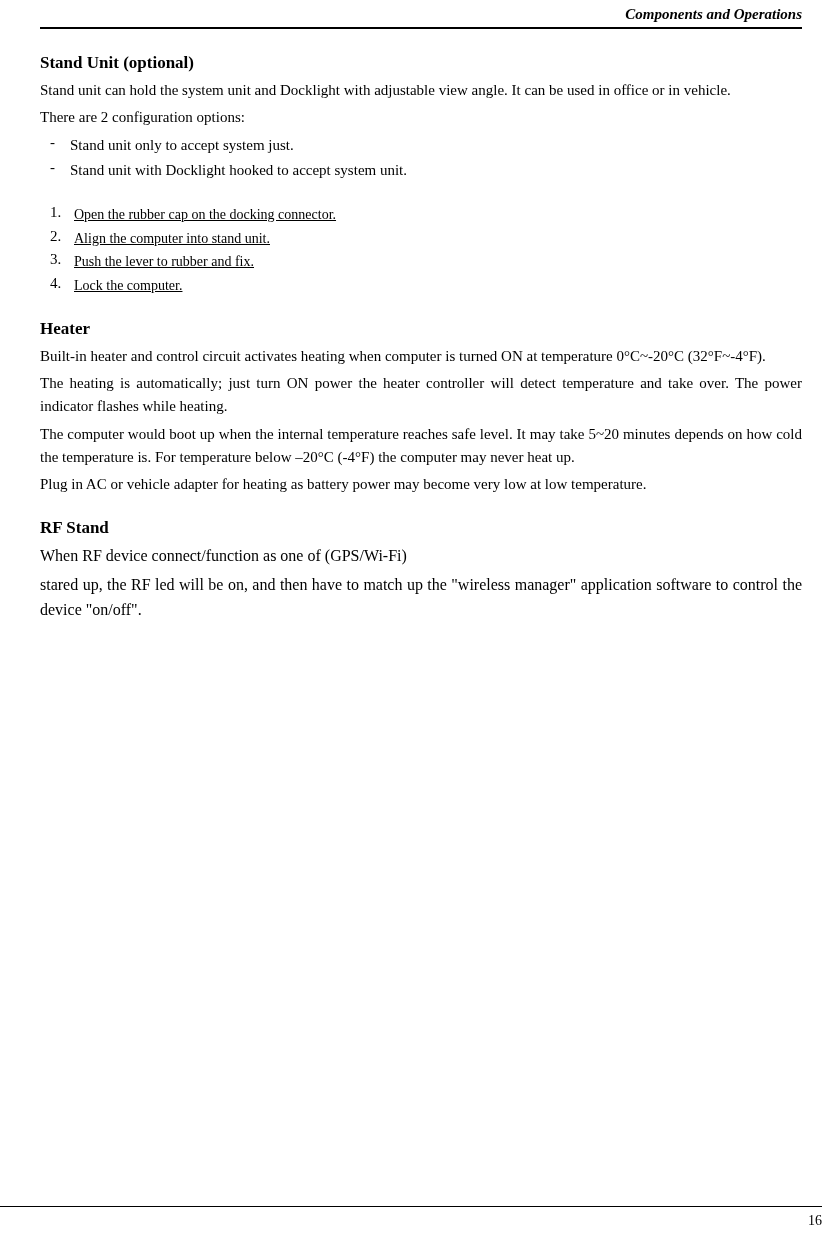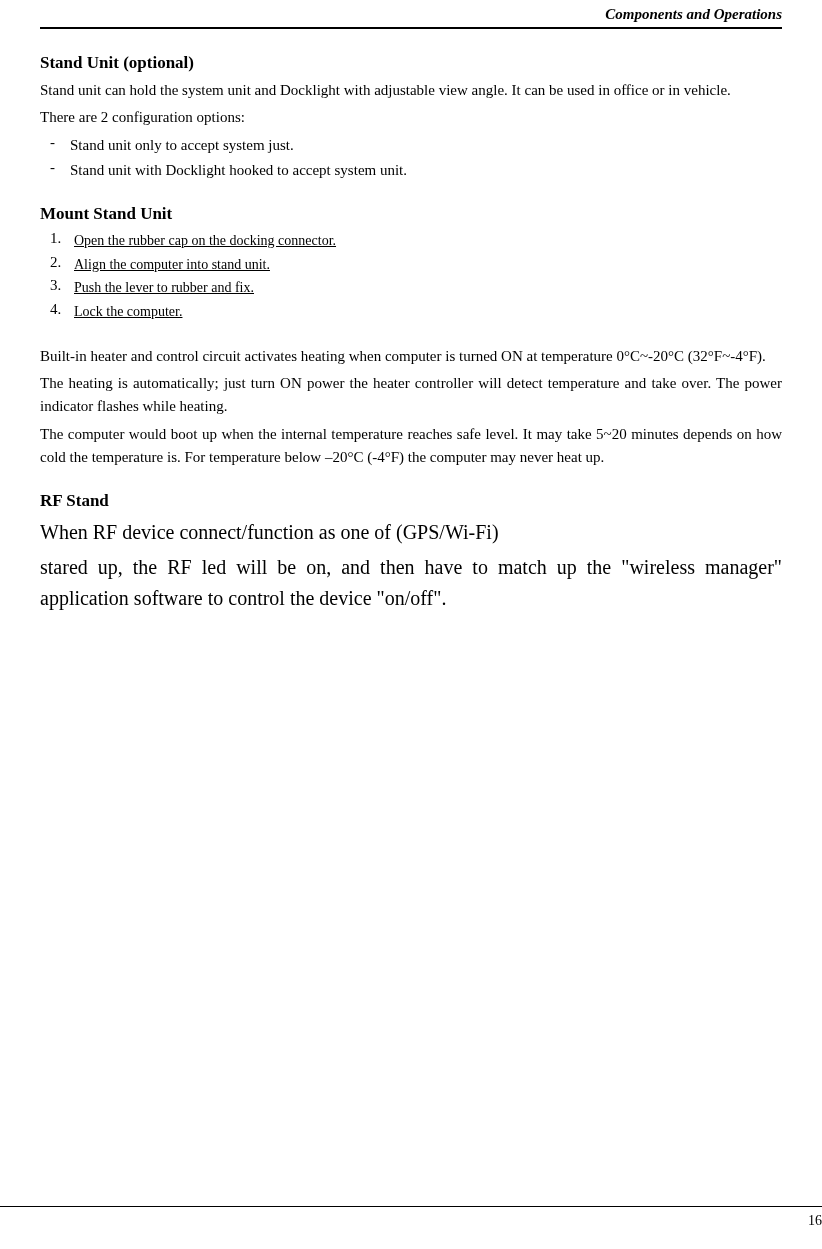--- a/index.html
+++ b/index.html
@@ -14,21 +14,21 @@
       background: #ffffff;
       font-family: "Times New Roman", Times, serif;
       font-size: 15px;
       color: #000000;
       position: relative;
     }
 
     .page-container {
       width: 822px;
       min-height: 1249px;
-      padding: 0 40px 40px 40px;
+      padding: 0 20px 40px 40px;
       position: relative;
     }
 
     .header {
       border-bottom: 2px solid #000;
       text-align: right;
       padding: 6px 0 4px 0;
       margin-bottom: 24px;
     }
 
@@ -86,21 +86,21 @@
       font-size: 15px;
     }
 
     .numbered-text {
       font-size: 14px;
       line-height: 1.55;
       text-decoration: underline;
     }
 
     .rf-text {
-      font-size: 20px;
+      font-size: 16px;
       line-height: 1.55;
       text-align: justify;
       margin-bottom: 4px;
     }
 
     .justify-text {
       text-align: justify;
     }
 
     .footer {
@@ -131,21 +131,20 @@
       <span class="list-bullet">-</span>
       <span class="list-text">Stand unit only to accept system just.</span>
     </div>
     <div class="list-item">
       <span class="list-bullet">-</span>
       <span class="list-text">Stand unit with Docklight hooked to accept system unit.</span>
     </div>
   </div>
 
   <div class="section">
-    <div class="section-heading">Mount Stand Unit</div>
     <div class="numbered-list">
       <div class="numbered-item">
         <span class="numbered-bullet">1.</span>
         <span class="numbered-text">Open the rubber cap on the docking connector.</span>
       </div>
       <div class="numbered-item">
         <span class="numbered-bullet">2.</span>
         <span class="numbered-text">Align the computer into stand unit.</span>
       </div>
       <div class="numbered-item">
@@ -153,23 +152,25 @@
         <span class="numbered-text">Push the lever to rubber and fix.</span>
       </div>
       <div class="numbered-item">
         <span class="numbered-bullet">4.</span>
         <span class="numbered-text">Lock the computer.</span>
       </div>
     </div>
   </div>
 
   <div class="section">
+    <div class="section-heading">Heater</div>
     <p class="body-text justify-text">Built-in heater and control circuit activates heating when computer is turned ON at temperature 0°C~-20°C (32°F~-4°F).</p>
     <p class="body-text justify-text">The heating is automatically; just turn ON power the heater controller will detect temperature and take over. The power indicator flashes while heating.</p>
     <p class="body-text justify-text">The computer would boot up when the internal temperature reaches safe level. It may take 5~20 minutes depends on how cold the temperature is. For temperature below –20°C (-4°F) the computer may never heat up.</p>
+    <p class="body-text justify-text">Plug in AC or vehicle adapter for heating as battery power may become very low at low temperature.</p>
   </div>
 
   <div class="section">
     <div class="section-heading">RF Stand</div>
     <p class="rf-text">When  RF  device  connect/function  as  one  of  (GPS/Wi-Fi)</p>
     <p class="rf-text">stared  up,  the  RF  led  will  be  on,  and  then  have  to  match  up  the  "wireless manager" application software to control the device "on/off".</p>
   </div>
 
   <div class="footer">
     <span>16</span>

